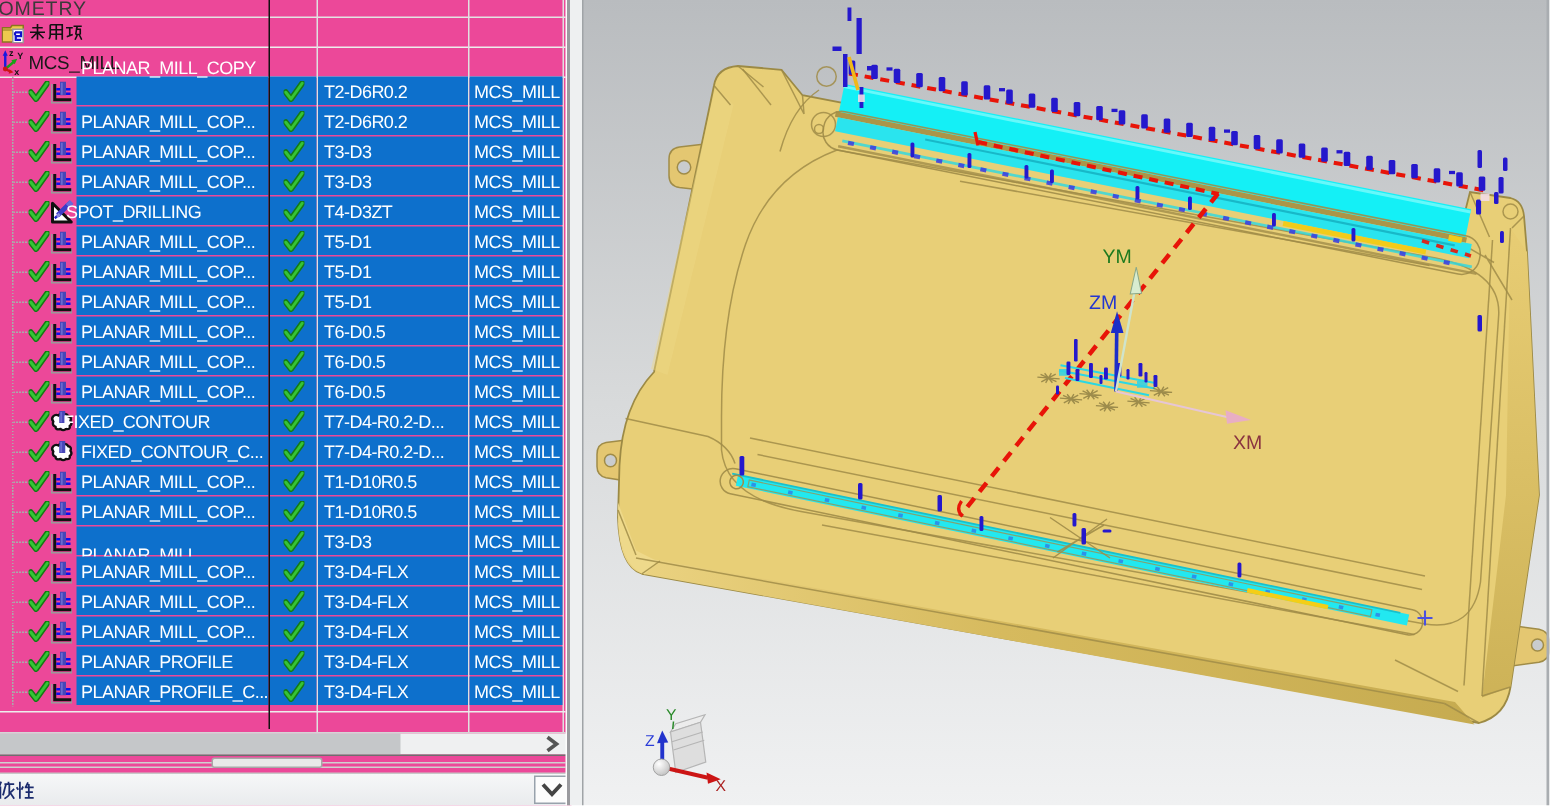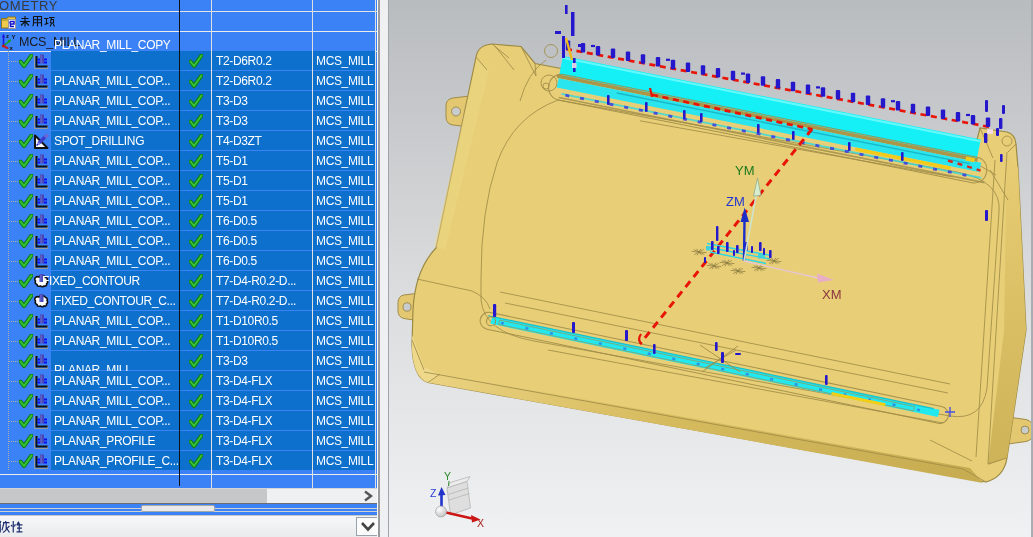--- a/index.html
+++ b/index.html
@@ -2,21 +2,21 @@
 <html><head><meta charset="utf-8"><style>
 *{margin:0;padding:0;box-sizing:border-box}
 html,body{width:1033px;height:537px;overflow:hidden;font-family:"Liberation Sans",sans-serif}
 #root{position:relative;width:1033px;height:537px;background:#fff}
 .abs{position:absolute}
 .t{position:absolute;font-size:12px;color:#1a1a1a;white-space:nowrap}
 .wt{position:absolute;font-size:12px;color:#fff;white-space:nowrap;letter-spacing:-0.35px}
 </style></head><body>
 <div id="root">
 
-<div class="abs" style="left:0;top:0;width:381px;height:537px;background:#3b82f6">
+<div class="abs" style="left:0;top:0;width:381px;height:537px;background:#ec4899">
 <div class="t" style="left:-1px;top:-2px;font-size:13px;color:#3a3a3a;letter-spacing:0.6px">OMETRY</div>
 <div class="abs" style="left:0;top:11px;width:377px;height:1px;background:#e3e3e3"></div>
 <div class="abs" style="left:0;top:31px;width:377px;height:1px;background:#ededed"></div>
 <div class="abs" style="left:0;top:51px;width:377px;height:1px;background:#ededed"></div>
 <div class="abs" style="left:211px;top:0;width:1px;height:488px;background:#e0e0e0"></div>
 <div class="abs" style="left:312px;top:0;width:1px;height:488px;background:#e0e0e0"></div>
 <div class="abs" style="left:375px;top:0;width:1px;height:488px;background:#e0e0e0"></div>
 <svg style="position:absolute;left:1px;top:15px" width="16" height="14" viewBox="0 0 16 14">
 <path d="M0.5,3.5 L0.5,13 L14.5,13 L14.5,2 L7,2 L6,3.5 Z" fill="#edc94e" stroke="#8a7420"></path>
 <path d="M0.5,5 H14.5" stroke="#8a7420" stroke-width="0.8"></path>
@@ -151,21 +151,21 @@
 <path d="M1.5,7.5 L5,12 L12.5,1.5" fill="none" stroke="#157a15" stroke-width="4" stroke-linecap="round" stroke-linejoin="round"></path>
 <path d="M1.5,7.5 L5,12 L12.5,1.5" fill="none" stroke="#35c435" stroke-width="2" stroke-linecap="round" stroke-linejoin="round"></path>
 </svg>
 <svg style="position:absolute;left:33px;top:133px" width="17" height="17" viewBox="0 0 17 17">
 <path d="M2,2.5 L2,15 L14.5,15 L2,2.5 Z" fill="#fff" stroke="#111" stroke-width="2" stroke-linejoin="round"></path>
 <path d="M3.5,12.5 L7.5,9" stroke="#2222cc" stroke-width="1.6"></path>
 <path d="M5.5,10.5 L12,4 L14.5,1.8" stroke="#3c3cc8" stroke-width="3.2"></path>
 <path d="M5,11.5 L6.8,9.6" stroke="#8888dd" stroke-width="2"></path>
 <path d="M12,4.2 L14.8,1.6" stroke="#6a6ad8" stroke-width="3.4"></path>
 </svg>
-<div class="wt" style="left:54px;top:134px">SPOT_DRILLING</div>
+<div class="wt" style="left:44px;top:134px">SPOT_DRILLING</div>
 <svg style="position:absolute;left:189px;top:134px" width="14" height="14" viewBox="0 0 14 14">
 <path d="M1.5,7.5 L5,12 L12.5,1.5" fill="none" stroke="#157a15" stroke-width="4" stroke-linecap="round" stroke-linejoin="round"></path>
 <path d="M1.5,7.5 L5,12 L12.5,1.5" fill="none" stroke="#35c435" stroke-width="2" stroke-linecap="round" stroke-linejoin="round"></path>
 </svg>
 <div class="wt" style="left:216px;top:134px">T4-D3ZT</div>
 <div class="wt" style="left:316px;top:134px">MCS_MILL</div>
 <div class="abs" style="left:51px;top:151px;width:128px;height:19px;background:#0d70cc"></div>
 <div class="abs" style="left:180px;top:151px;width:31px;height:19px;background:#0d70cc"></div>
 <div class="abs" style="left:212px;top:151px;width:100px;height:19px;background:#0d70cc"></div>
 <div class="abs" style="left:313px;top:151px;width:62px;height:19px;background:#0d70cc"></div>

